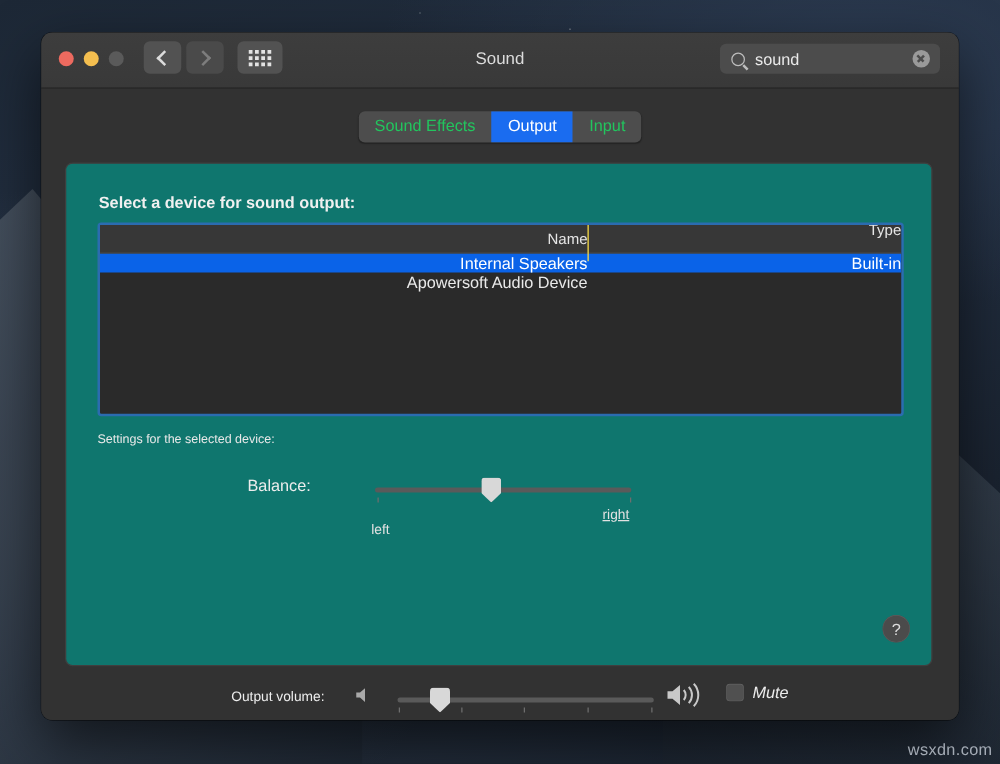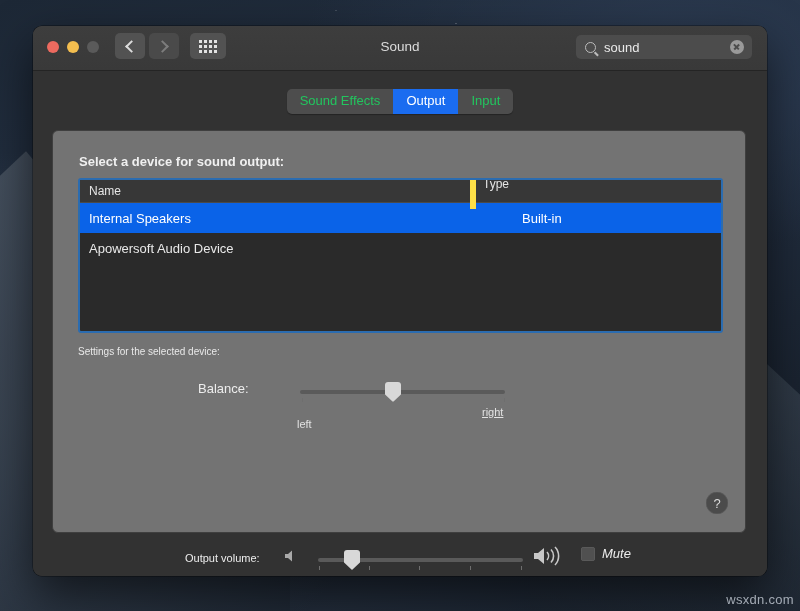--- a/index.html
+++ b/index.html
@@ -220,24 +220,25 @@
   }
   .tab.active { background: #1a6cf0; color: #ffffff; }
 
   
   #panel {
     position: absolute;
     left: 19px;
     top: 59px;
     width: 694px;
     height: 403px;
-    background: #737373;
+    background: #0f766e;
     border: 1px solid #3f3f3f;
     border-radius: 6px;
     box-sizing: border-box;
+    text-align: right;
   }
 
   #sectionlabel {
     position: absolute;
     left: 26px;
     top: 23px;
     font-size: 13px;
     font-weight: bold;
     color: #f0f0f0;
   }
@@ -261,25 +262,25 @@
     background: #373737;
     border-bottom: 1px solid #4a4a4a;
     align-items: center;
   }
   #thead .th {
     font-size: 12px;
     color: #e6e6e6;
     box-sizing: border-box;
   }
   #thead .th.name { width: 390px; padding-left: 9px; }
-  #thead .th.type { flex: 1; padding-left: 7px; border-left: 6px solid #fde047; height: 36px; line-height: 22px; }
+  #thead .th.type { flex: 1; padding-left: 7px; border-left: 1px solid #fde047; height: 36px; line-height: 22px; }
 
   .trow {
     display: flex;
-    height: 30px;
+    height: 15px;
     align-items: center;
     font-size: 13px;
     color: #e9e9e9;
     gap: 43px;
   }
   .trow.selected { background: #0a63e8; color: #ffffff; }
   .trow .cell.name { width: 390px; padding-left: 9px; box-sizing: border-box; }
   .trow .cell.type { flex: 1; padding-left: 9px; box-sizing: border-box; }
 
   

